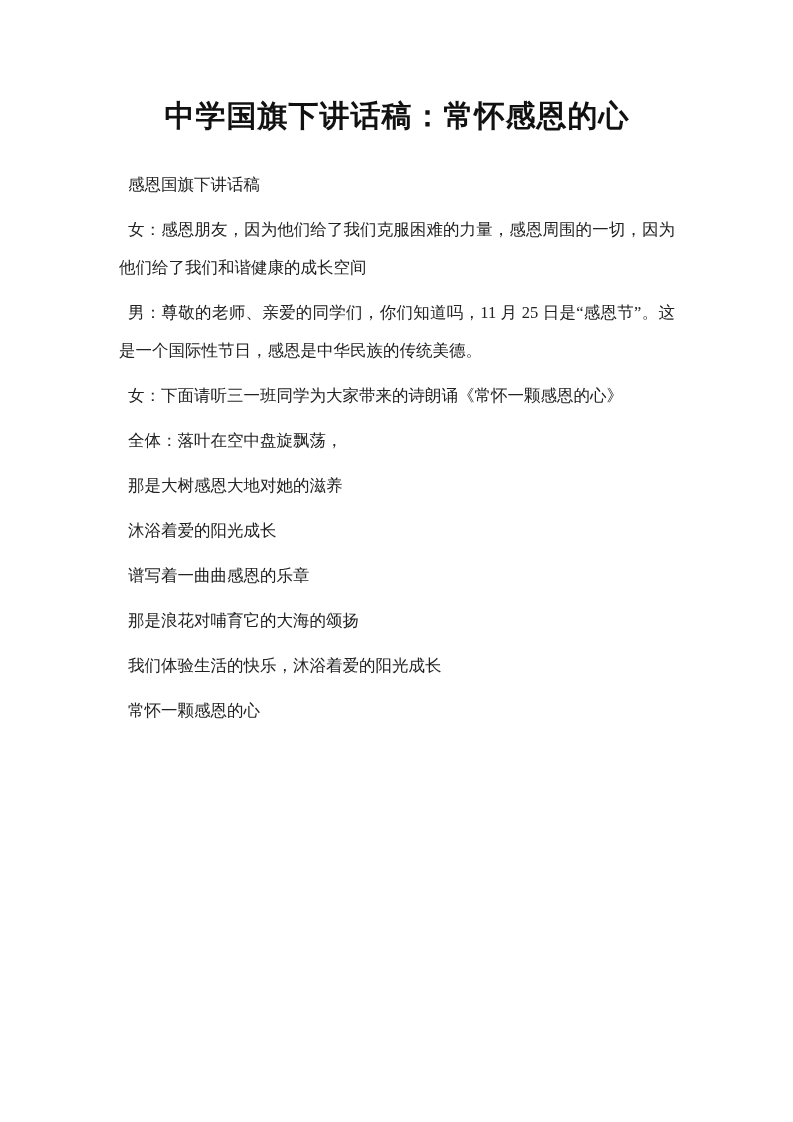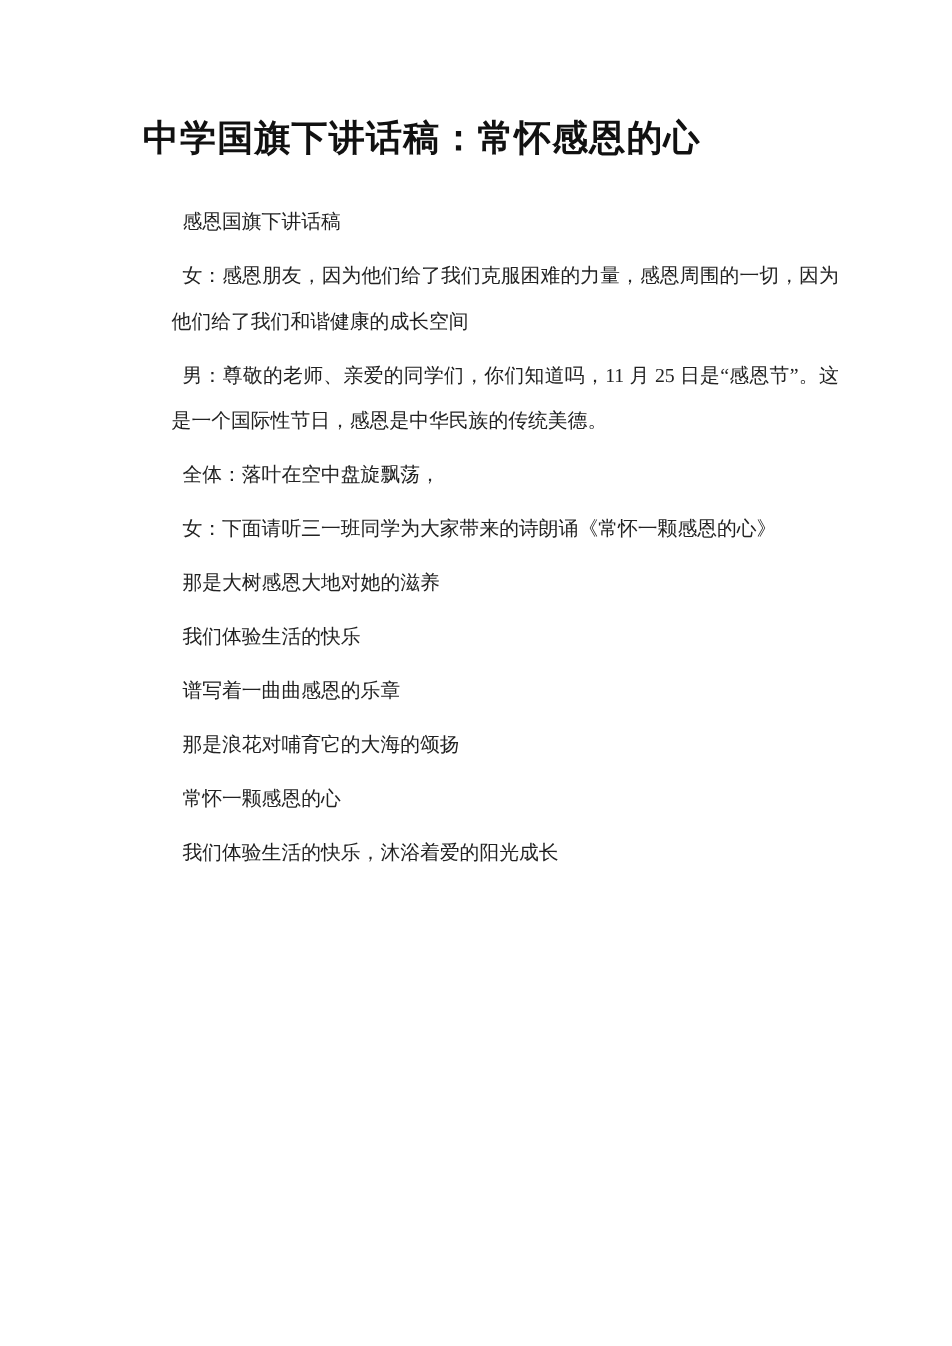--- a/index.html
+++ b/index.html
@@ -16,28 +16,27 @@
     box-sizing: border-box;
     padding: 94px 118px 40px 119px;
     font-family: "Liberation Serif", "DejaVu Serif", serif;
     color: #1e1e1e;
     overflow: hidden;
   }
   .doc-title {
     font-size: 30px;
     font-weight: bold;
     line-height: 44px;
-    text-align: left;
+    text-align: center;
     margin: 0 0 28px 0;
     letter-spacing: 1px;
     color: #111111;
   }
   .doc-body {
     width: 100%;
-    margin-left: 24px;
   }
   .para {
     font-size: 16.5px;
     line-height: 38px;
     margin: 0 0 7px 0;
     text-align: justify;
     text-indent: 9px;
     white-space: pre-wrap;
     word-break: break-word;
     color: #222222;
@@ -45,22 +44,22 @@
 </style>
 </head>
 <body>
 
 <div class="page">
   <h1 class="doc-title">中学国旗下讲话稿：常怀感恩的心</h1>
   <div class="doc-body">
       <p class="para">感恩国旗下讲话稿</p>
       <p class="para">女：感恩朋友，因为他们给了我们克服困难的力量，感恩周围的一切，因为他们给了我们和谐健康的成长空间</p>
       <p class="para">男：尊敬的老师、亲爱的同学们，你们知道吗，11 月 25 日是“感恩节”。这是一个国际性节日，感恩是中华民族的传统美德。</p>
+      <p class="para">女：下面请听三一班同学为大家带来的诗朗诵《常怀一颗感恩的心》</p>
       <p class="para">全体：落叶在空中盘旋飘荡，</p>
-      <p class="para">女：下面请听三一班同学为大家带来的诗朗诵《常怀一颗感恩的心》</p>
       <p class="para">那是大树感恩大地对她的滋养</p>
-      <p class="para">我们体验生活的快乐</p>
+      <p class="para">沐浴着爱的阳光成长</p>
       <p class="para">谱写着一曲曲感恩的乐章</p>
       <p class="para">那是浪花对哺育它的大海的颂扬</p>
+      <p class="para">我们体验生活的快乐，沐浴着爱的阳光成长</p>
       <p class="para">常怀一颗感恩的心</p>
-      <p class="para">我们体验生活的快乐，沐浴着爱的阳光成长</p>
     </div>
 </div>
 
 </body></html>

